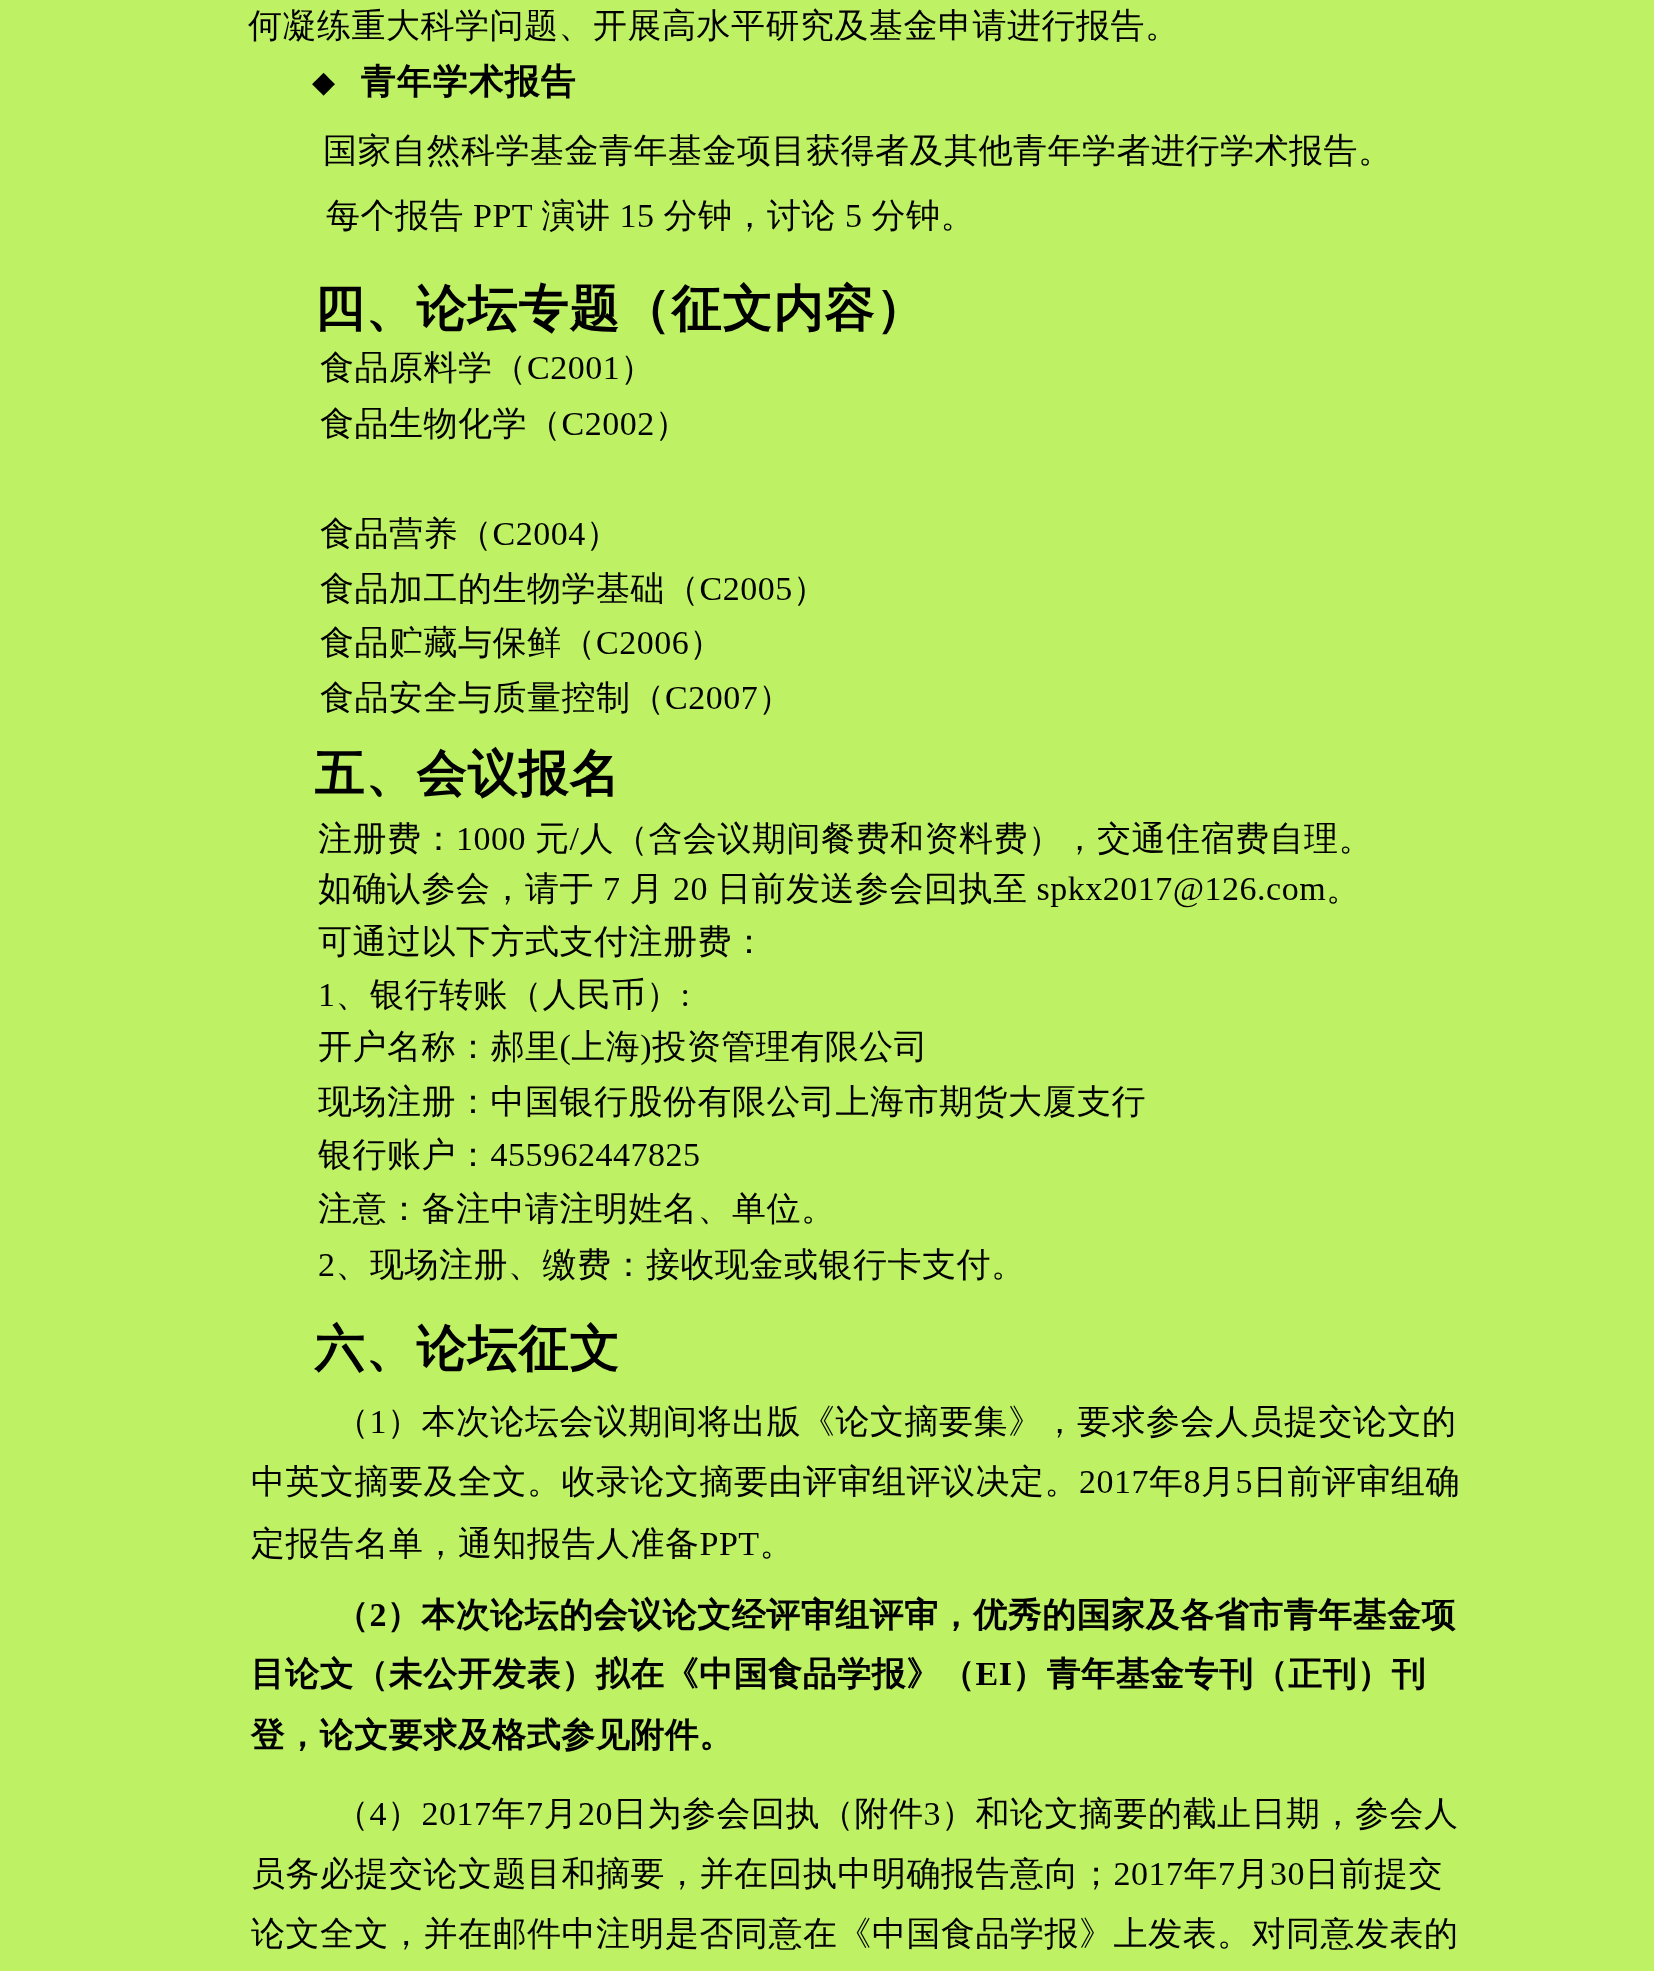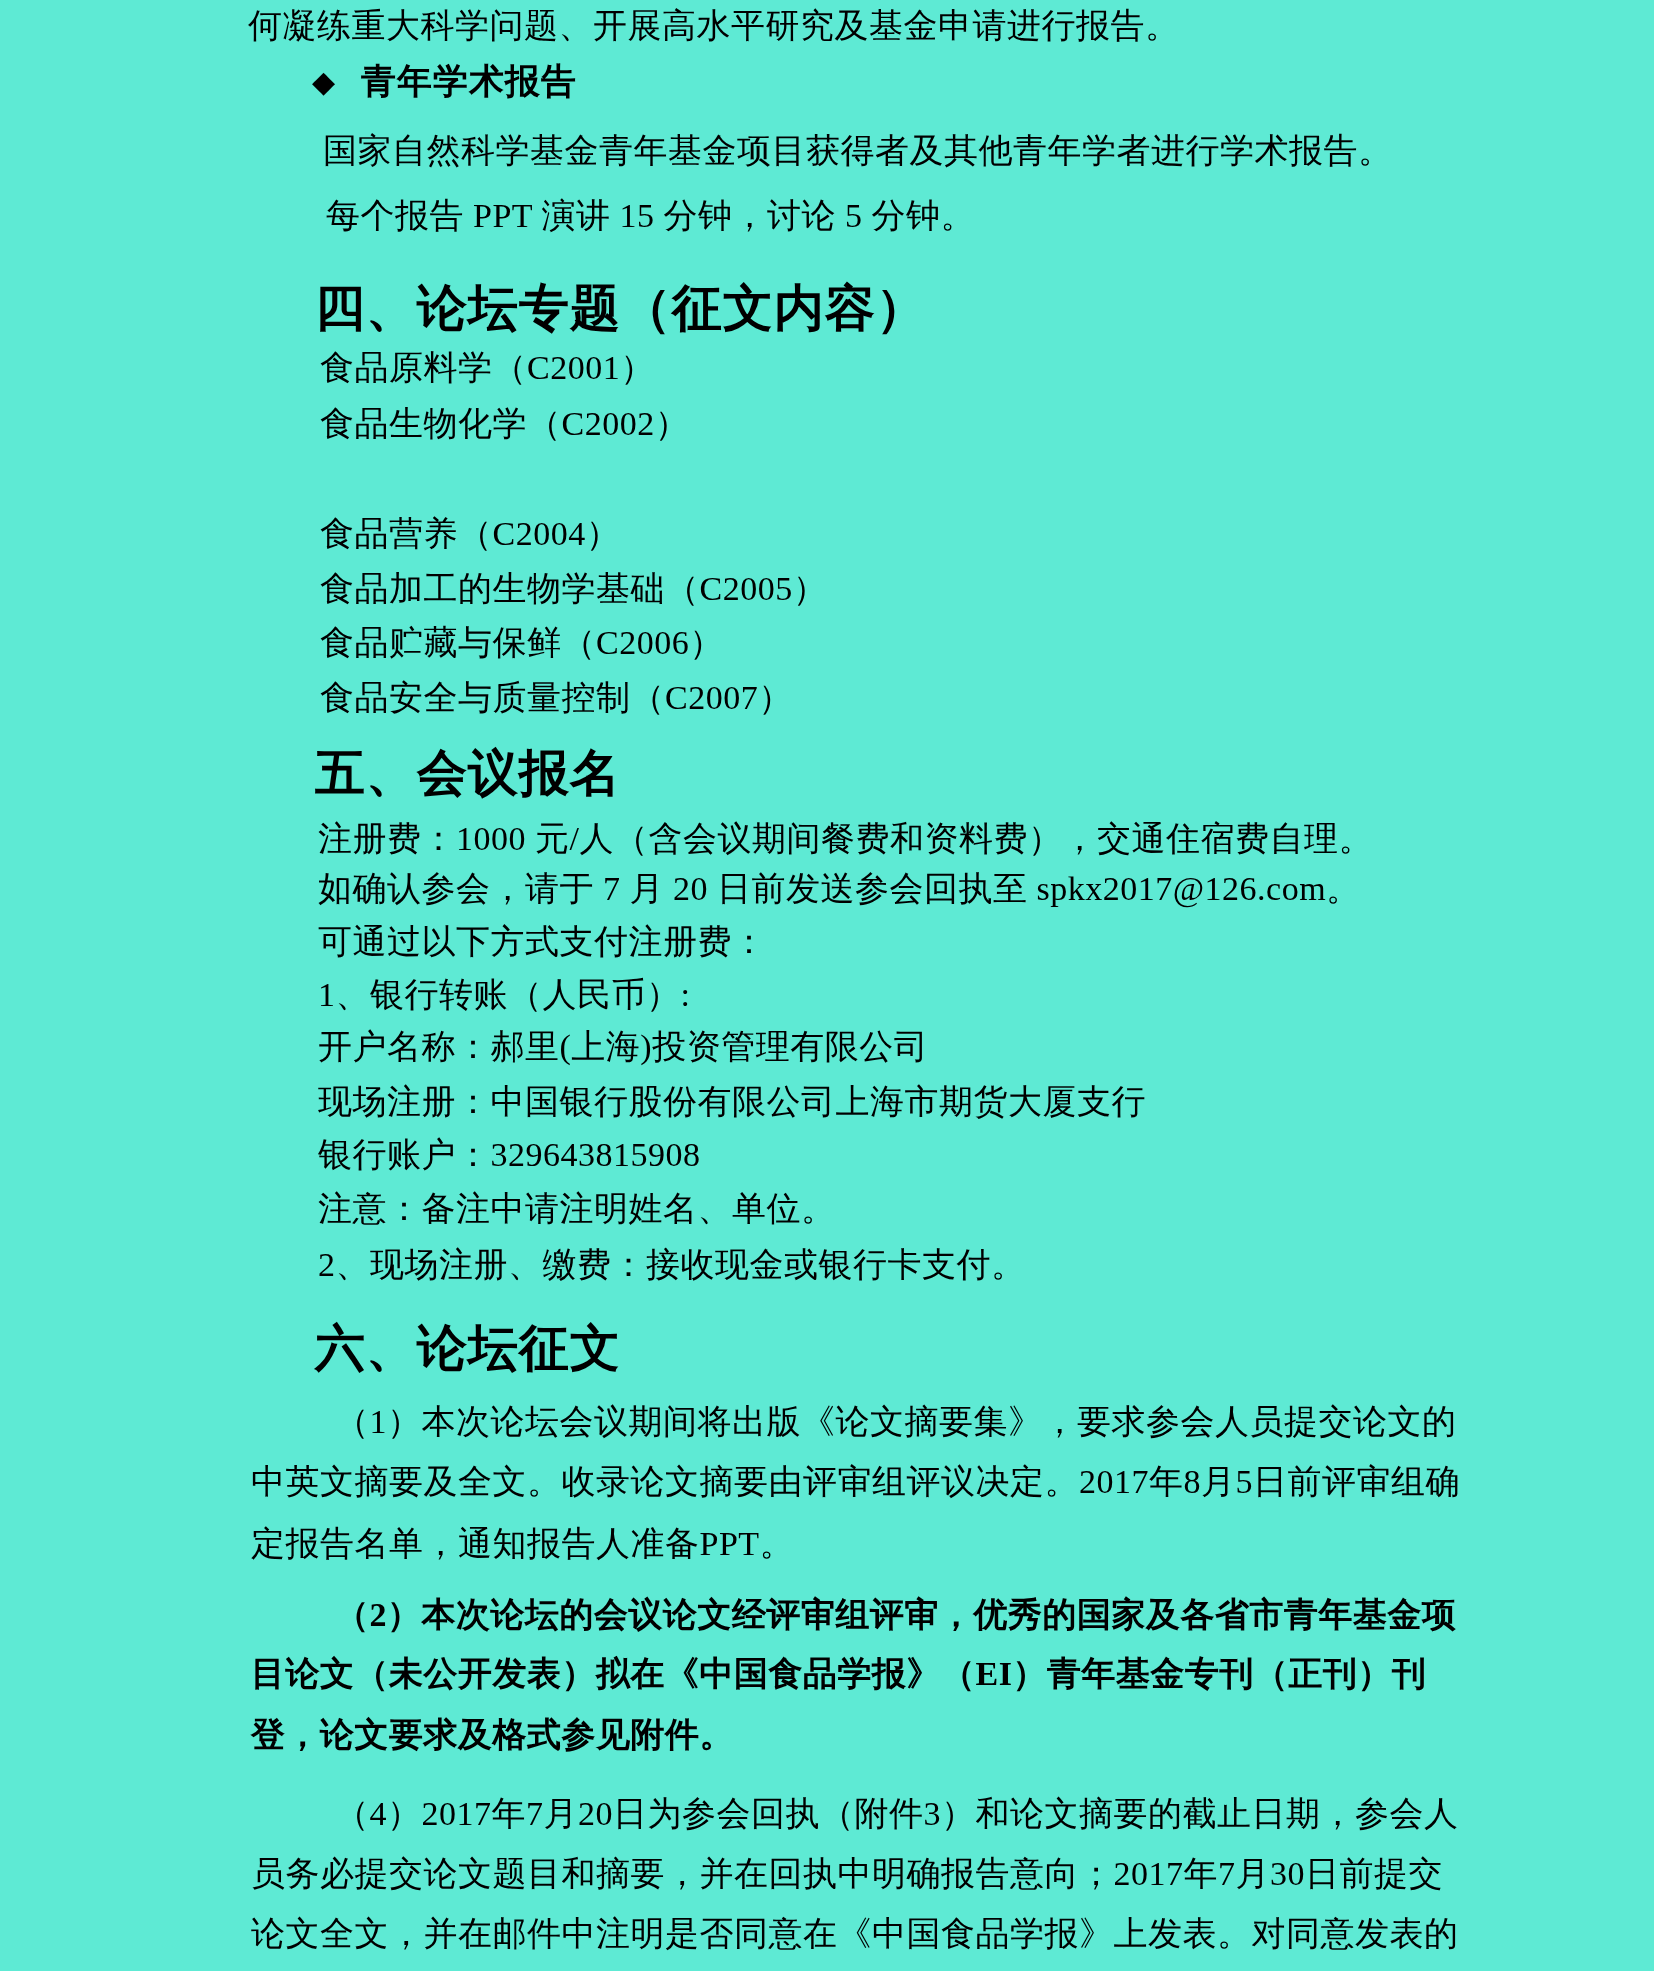--- a/index.html
+++ b/index.html
@@ -1,20 +1,20 @@
 <!DOCTYPE html>
 <html><head>
 <meta charset="utf-8">
 <style>
   html, body { margin: 0; padding: 0; }
   .page {
     position: relative;
     width: 1654px;
     height: 1971px;
-    background: #5eead4;
+    background: #bef264;
     color: #000000;
     overflow: hidden;
   }
   .line {
     position: absolute;
     white-space: nowrap;
     line-height: 1;
   }
   .body-text {
     font-family: "Liberation Serif", "DejaVu Serif", serif;
@@ -70,21 +70,21 @@
   <div class="line body-text" style="left:320px; top:681px">食品安全与质量控制（C2007）</div>
 
   <div class="line hei heading" style="left:315px; top:748px">五、会议报名</div>
 
   <div class="line body-text" style="left:318px; top:822px">注册费：1000 元/人（含会议期间餐费和资料费），交通住宿费自理。</div>
   <div class="line body-text" style="left:318px; top:872px">如确认参会，请于 7 月 20 日前发送参会回执至 spkx2017@126.com。</div>
   <div class="line body-text" style="left:318px; top:925px">可通过以下方式支付注册费：</div>
   <div class="line body-text" style="left:318px; top:978px">1、银行转账（人民币）:</div>
   <div class="line body-text" style="left:318px; top:1030px">开户名称：郝里(上海)投资管理有限公司</div>
   <div class="line body-text" style="left:318px; top:1085px">现场注册：中国银行股份有限公司上海市期货大厦支行</div>
-  <div class="line body-text" style="left:318px; top:1138px">银行账户：329643815908</div>
+  <div class="line body-text" style="left:318px; top:1138px">银行账户：455962447825</div>
   <div class="line body-text" style="left:318px; top:1192px">注意：备注中请注明姓名、单位。</div>
   <div class="line body-text" style="left:318px; top:1248px">2、现场注册、缴费：接收现金或银行卡支付。</div>
 
   <div class="line hei heading" style="left:315px; top:1323px">六、论坛征文</div>
 
   <div class="line body-text" style="left:335px; top:1405px">（1）本次论坛会议期间将出版《论文摘要集》，要求参会人员提交论文的</div>
   <div class="line body-text" style="left:251px; top:1465px">中英文摘要及全文。收录论文摘要由评审组评议决定。2017年8月5日前评审组确</div>
   <div class="line body-text" style="left:251px; top:1527px">定报告名单，通知报告人准备PPT。</div>
 
   <div class="line body-text bold-para" style="left:335px; top:1598px">（2）本次论坛的会议论文经评审组评审，优秀的国家及各省市青年基金项</div>

